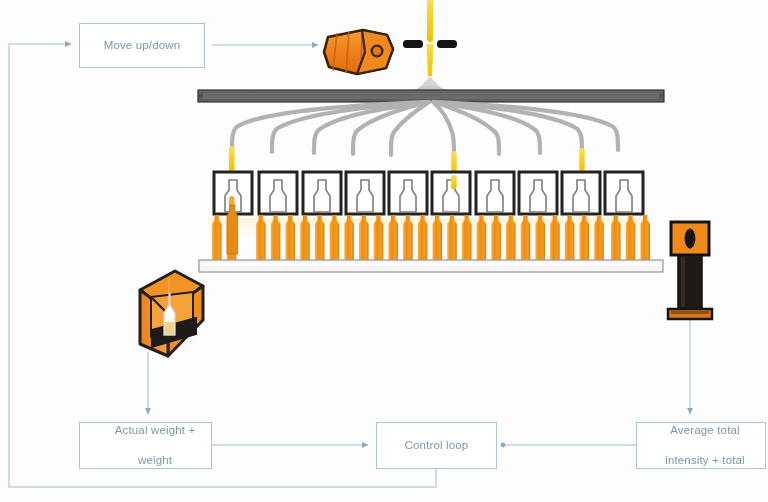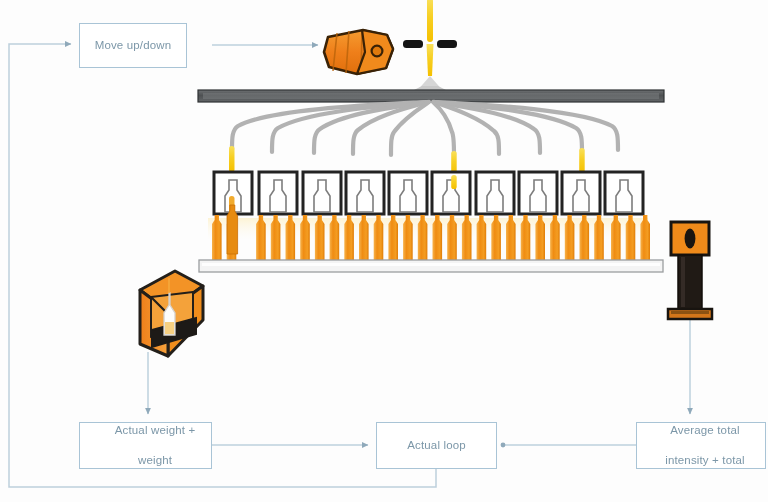--- a/index.html
+++ b/index.html
@@ -32,21 +32,21 @@
     font-size: 11.5px;
     line-height: 15px;
     text-align: center;
     display: flex;
     align-items: center;
     justify-content: center;
     letter-spacing: 0.15px;
     z-index: 5;
   }
   .flowbox span { display: block; padding: 0 4px; }
-  #box-move   { left: 79px;  top: 23px;  width: 108px; height: 45px; }
+  #box-move   { left: 79px;  top: 23px;  width: 126px; height: 45px; }
   #box-weight { left: 79px;  top: 422px; width: 133px; height: 47px; padding-left: 19px; }
   #box-loop   { left: 376px; top: 422px; width: 121px; height: 47px; }
   #box-intens { left: 636px; top: 422px; width: 130px; height: 47px; padding-left: 8px; }
 </style>
 </head>
 <body>
 
 <div id="stage">
 
   <svg id="bg-svg" viewBox="0 0 768 502" xmlns="http://www.w3.org/2000/svg">
@@ -286,21 +286,21 @@
   </div>
 
   <div class="flowbox" id="box-weight">
     <span>
       <span>Actual weight +</span><br>
       <span>weight</span>
     </span>
   </div>
 
   <div class="flowbox" id="box-loop">
-    <span>Actual loop</span>
+    <span>Control loop</span>
   </div>
 
   <div class="flowbox" id="box-intens">
     <span>
       <span>Average total</span><br>
       <span>intensity + total</span>
     </span>
   </div>
 
 </div>

